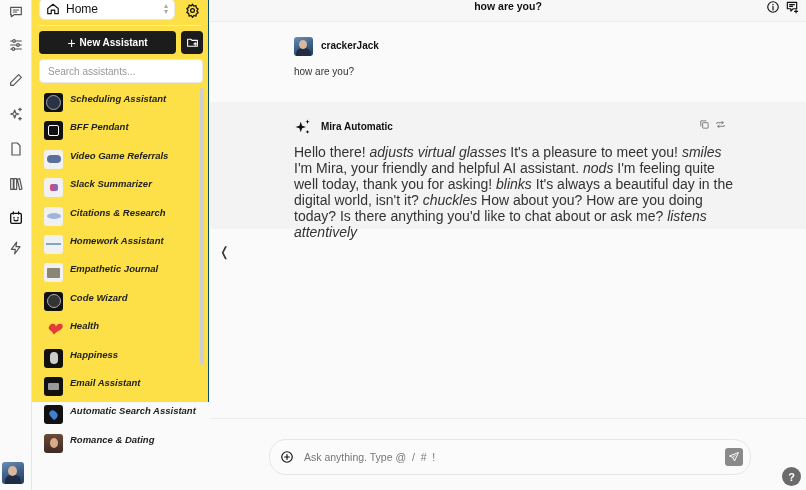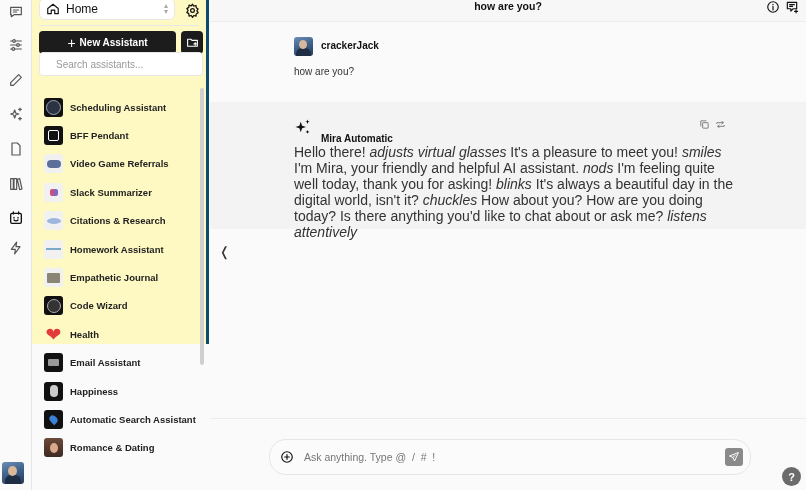--- a/index.html
+++ b/index.html
@@ -32,22 +32,22 @@
       content: ""; position: absolute; left: 6px; top: 4px; width: 9px; height: 10px;
       border-radius: 50%; background: #d9b79a;
     }
     .rail-avatar::before {
       content: ""; position: absolute; left: 3px; top: 13px; width: 16px; height: 12px;
       border-radius: 6px 6px 0 0; background: #1f2d44;
     }
 
     
     .sidebar {
-      position: absolute; left: 32px; top: 0; width: 177px; height: 344px;
-      background: #fef9c3; border-right: 3px solid #0c4a6e;
+      position: absolute; left: 32px; top: 0; width: 177px; height: 402px;
+      background: #fde047; border-right: 1px solid #0c4a6e;
     }
     .space-select {
       position: absolute; left: 7px; top: -2px; width: 136px; height: 22px;
       background: #fff; border: 1px solid #e8e8e8; border-radius: 6px;
       display: flex; align-items: center; padding-left: 6px;
       font-size: 12px; color: #111; cursor: pointer;
     }
     .space-select .home-icon { width: 14px; height: 14px; margin-right: 6px; display:flex; }
     .space-select .updown { position: absolute; right: 6px; top: 4px; font-size: 8px; color: #aaa; line-height: 6px; }
     .gear-btn {
@@ -61,29 +61,29 @@
       font-family: "Liberation Sans", sans-serif;
       font-size: 10px; font-weight: bold;
       display: flex; align-items: center; justify-content: center; gap: 4px; cursor: pointer;
     }
     .new-assistant-btn .plus { font-size: 14px; font-weight: normal; line-height: 10px; }
     .folder-btn {
       position: absolute; left: 149px; top: 31px; width: 22px; height: 23px;
       background: #1c1c1c; border-radius: 4px; display: flex; align-items: center; justify-content: center; cursor: pointer;
     }
     .search-input {
-      position: absolute; left: 7px; top: 52px; width: 164px; height: 24px;
+      position: absolute; left: 7px; top: 59px; width: 164px; height: 24px;
       background: #fff; border: 1px solid #e8e8e8; border-radius: 4px;
       font-family: "Liberation Sans", sans-serif;
-      font-size: 10px; padding-left: 16px; color: #333; outline: none;
+      font-size: 10px; padding-left: 8px; color: #333; outline: none;
     }
     .search-input::placeholder { color: #999; }
     .assistant-list { position: absolute; left: 0; top: 93px; width: 168px; }
     .assistant-item {
-      height: 28.4px; display: flex; align-items: center; padding-left: 12px; cursor: pointer;
+      height: 28.4px; display: flex; padding-left: 12px; cursor: pointer; font-style: italic;
     }
     .assistant-item .thumb {
       width: 19px; height: 19px; border-radius: 3px; margin-right: 7px; flex-shrink: 0;
       position: relative; overflow: hidden; display: flex; align-items: center; justify-content: center;
     }
     .assistant-item .label { font-size: 9.5px; font-weight: bold; color: #222; white-space: nowrap; }
     .scrollbar {
       position: absolute; left: 168px; top: 88px; width: 4px; height: 277px;
       background: #cfcfcf; border-radius: 2px; cursor: pointer;
     }
@@ -128,21 +128,21 @@
       position: absolute; left: 84px; top: 14px; width: 19px; height: 19px; border-radius: 3px;
       background: linear-gradient(160deg, #6a8fb8 0%, #3d5f88 50%, #233b5a 100%); overflow: hidden;
     }
     .user-avatar::after { content: ""; position: absolute; left: 5px; top: 3px; width: 8px; height: 9px; border-radius: 50%; background: #d9b79a; }
     .user-avatar::before { content: ""; position: absolute; left: 2px; top: 11px; width: 15px; height: 10px; border-radius: 6px 6px 0 0; background: #1f2d44; }
     .user-name { position: absolute; left: 111px; top: 17px; font-size: 10px; font-weight: bold; color: #111; }
     .user-text { position: absolute; left: 84px; top: 43px; font-size: 10px; color: #333; }
 
     .bot-msg { position: absolute; left: 0; top: 102px; width: 596px; height: 127px; background: #f3f3f3; }
     .bot-icon { position: absolute; left: 84px; top: 16px; width: 18px; height: 18px; }
-    .bot-name { position: absolute; left: 111px; top: 19px; font-size: 10px; font-weight: bold; color: #111; margin-top: 12px; }
+    .bot-name { position: absolute; left: 111px; top: 19px; font-size: 10px; font-weight: bold; color: #111; }
     .copy-btn, .regen-btn { position: absolute; top: 16px; width: 12px; height: 12px; cursor: pointer; display:flex; align-items:center; justify-content:center; }
     .copy-btn { left: 488px; }
     .regen-btn { left: 504px; }
     .bot-text {
       position: absolute; left: 84px; top: 42px; width: 440px;
       font-size: 14px; line-height: 16px; color: #333;
     }
     .bot-text em { font-style: italic; }
 
     .collapse-toggle {
@@ -283,26 +283,26 @@
       </div>
     <div class="assistant-item">
         <span class="thumb t-dark t-code"></span>
         <span class="label">Code Wizard</span>
       </div>
     <div class="assistant-item">
         <span class="thumb t-heart">❤</span>
         <span class="label">Health</span>
       </div>
     <div class="assistant-item">
+        <span class="thumb t-dark t-happy"></span>
+        <span class="label">Happiness</span>
+      </div>
+    <div class="assistant-item">
         <span class="thumb t-dark t-mail"></span>
         <span class="label">Email Assistant</span>
-      </div>
-    <div class="assistant-item">
-        <span class="thumb t-dark t-happy"></span>
-        <span class="label">Happiness</span>
       </div>
     <div class="assistant-item">
         <span class="thumb t-dark t-search"></span>
         <span class="label">Automatic Search Assistant</span>
       </div>
     <div class="assistant-item">
         <span class="thumb t-romance"></span>
         <span class="label">Romance &amp; Dating</span>
       </div>
   </div>

